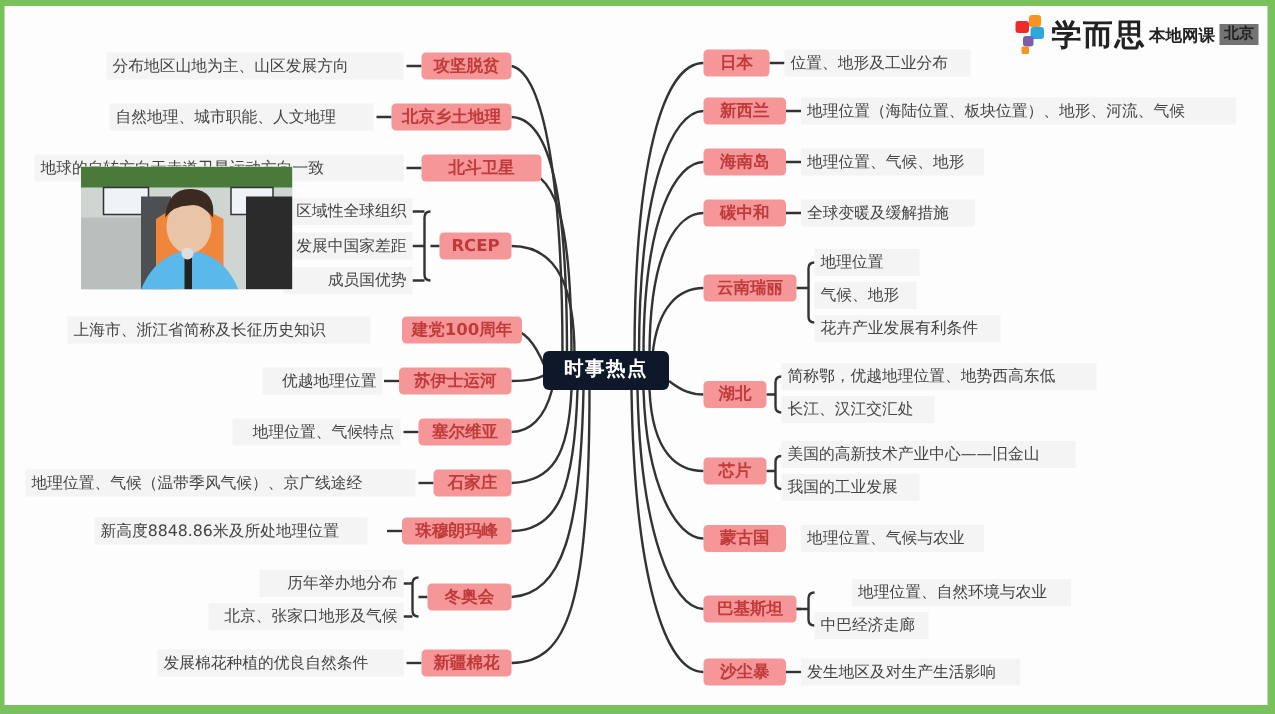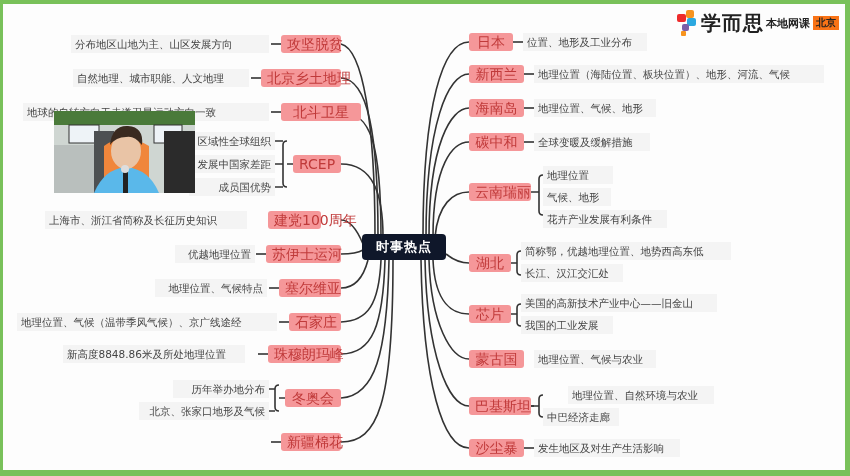--- a/index.html
+++ b/index.html
@@ -1,29 +1,29 @@
 <!DOCTYPE html>
 <html><head>
 <meta charset="utf-8">
 <style>
   * { box-sizing: border-box; margin: 0; padding: 0; }
   html, body { width: 850px; height: 476px; overflow: hidden; background: #6fbf4a; font-family: "DejaVu Sans", sans-serif; }
   #frame { position: absolute; left: 0; top: 0; width: 850px; height: 476px; background: #79c15a; }
   #canvas { position: absolute; left: 3px; top: 4px; width: 842px; height: 466px; background: #fdfdfd; overflow: hidden; }
   #links { position: absolute; left: 0; top: 0; width: 842px; height: 466px; }
-  .node { position: absolute; height: 18px; line-height: 18px; background: #f59799; color: #c03a3a; font-size: 14px; text-align: center; border-radius: 3px; padding: 0 6px; white-space: nowrap; }
+  .node { position: absolute; height: 18px; line-height: 18px; background: #f59799; color: #c03a3a; font-size: 11px; text-align: center; border-radius: 3px; padding: 0 6px; white-space: nowrap; font-weight: bold; }
   .center { position: absolute; left: 359px; top: 230px; width: 84px; height: 26px; line-height: 26px; background: #0f172a; color: #fff; font-size: 13px; font-weight: bold; text-align: center; border-radius: 4px; letter-spacing: 1px; }
   .leaf { position: absolute; height: 18px; line-height: 18px; font-size: 10.5px; color: #444; background: #f4f4f4; padding: 0 4px; white-space: nowrap; }
   .leaf.r { text-align: right; }
   #logo { position: absolute; right: 6px; top: 5px; height: 28px; display: flex; align-items: center; }
   .logo-mark { position: relative; width: 20px; height: 26px; margin-right: 4px; }
   .logo-mark span { position: absolute; display: block; }
   .logo-main { font-size: 20px; font-weight: bold; color: #222; letter-spacing: 1px; }
   .logo-sub { font-size: 11px; font-weight: bold; color: #222; margin-left: 2px; }
-  .logo-city { font-size: 10px; font-weight: bold; color: #222; background: #f97316; padding: 0 3px; margin-left: 3px; line-height: 14px; }
+  .logo-city { font-size: 10px; font-weight: bold; color: #222; background: #737373; padding: 0 3px; margin-left: 3px; line-height: 14px; }
   #webcam { position: absolute; left: 51px; top: 107px; width: 141px; height: 82px; background: #dfe3e0; overflow: hidden; }
 </style>
 </head>
 <body>
 
 <div id="frame">
   <div id="canvas">
 
     <svg id="links" viewBox="0 0 842 466">
       <g fill="none" stroke="#333" stroke-width="1.6">
@@ -89,40 +89,41 @@
     <div class="leaf" style="left:70px;top:65px;width:176px;">自然地理、城市职能、人文地理</div>
 
     <div class="node" style="left:278px;top:99px;width:80px;">北斗卫星</div>
     <div class="leaf" style="left:20px;top:99px;width:246px;">地球的自转方向于赤道卫星运动方向一致</div>
 
     <div class="node" style="left:290px;top:151px;width:48px;">RCEP</div>
     <div class="leaf r" style="left:186px;top:128px;width:86px;">区域性全球组织</div>
     <div class="leaf r" style="left:186px;top:151px;width:86px;">发展中国家差距</div>
     <div class="leaf r" style="left:186px;top:174px;width:86px;">成员国优势</div>
 
-    <div class="node" style="left:265px;top:207px;width:53px;">建党100周年</div>
+    <div class="node" style="left:265px;top:207px;width:80px;">建党100周年</div>
     <div class="leaf" style="left:42px;top:207px;width:202px;">上海市、浙江省简称及长征历史知识</div>
 
     <div class="node" style="left:263px;top:241px;width:75px;">苏伊士运河</div>
     <div class="leaf r" style="left:172px;top:241px;width:80px;">优越地理位置</div>
 
     <div class="node" style="left:276px;top:275px;width:62px;">塞尔维亚</div>
     <div class="leaf r" style="left:152px;top:275px;width:112px;">地理位置、气候特点</div>
 
     <div class="node" style="left:286px;top:309px;width:52px;">石家庄</div>
     <div class="leaf" style="left:14px;top:309px;width:260px;">地理位置、气候（温带季风气候）、京广线途经</div>
 
     <div class="node" style="left:265px;top:341px;width:73px;">珠穆朗玛峰</div>
     <div class="leaf" style="left:60px;top:341px;width:182px;">新高度8848.86米及所处地理位置</div>
 
     <div class="node" style="left:282px;top:385px;width:56px;">冬奥会</div>
     <div class="leaf r" style="left:136px;top:398px;width:130px;">北京、张家口地形及气候</div>
     <div class="leaf r" style="left:170px;top:376px;width:96px;">历年举办地分布</div>
 
     <div class="node" style="left:278px;top:429px;width:60px;">新疆棉花</div>
+    <div class="leaf" style="left:102px;top:429px;width:164px;">发展棉花种植的优良自然条件</div>
 
     <div class="node" style="left:466px;top:29px;width:44px;">日本</div>
     <div class="leaf" style="left:520px;top:29px;width:124px;">位置、地形及工业分布</div>
 
     <div class="node" style="left:466px;top:61px;width:55px;">新西兰</div>
     <div class="leaf" style="left:531px;top:61px;width:290px;">地理位置（海陆位置、板块位置）、地形、河流、气候</div>
 
     <div class="node" style="left:466px;top:95px;width:55px;">海南岛</div>
     <div class="leaf" style="left:531px;top:95px;width:122px;">地理位置、气候、地形</div>
 

